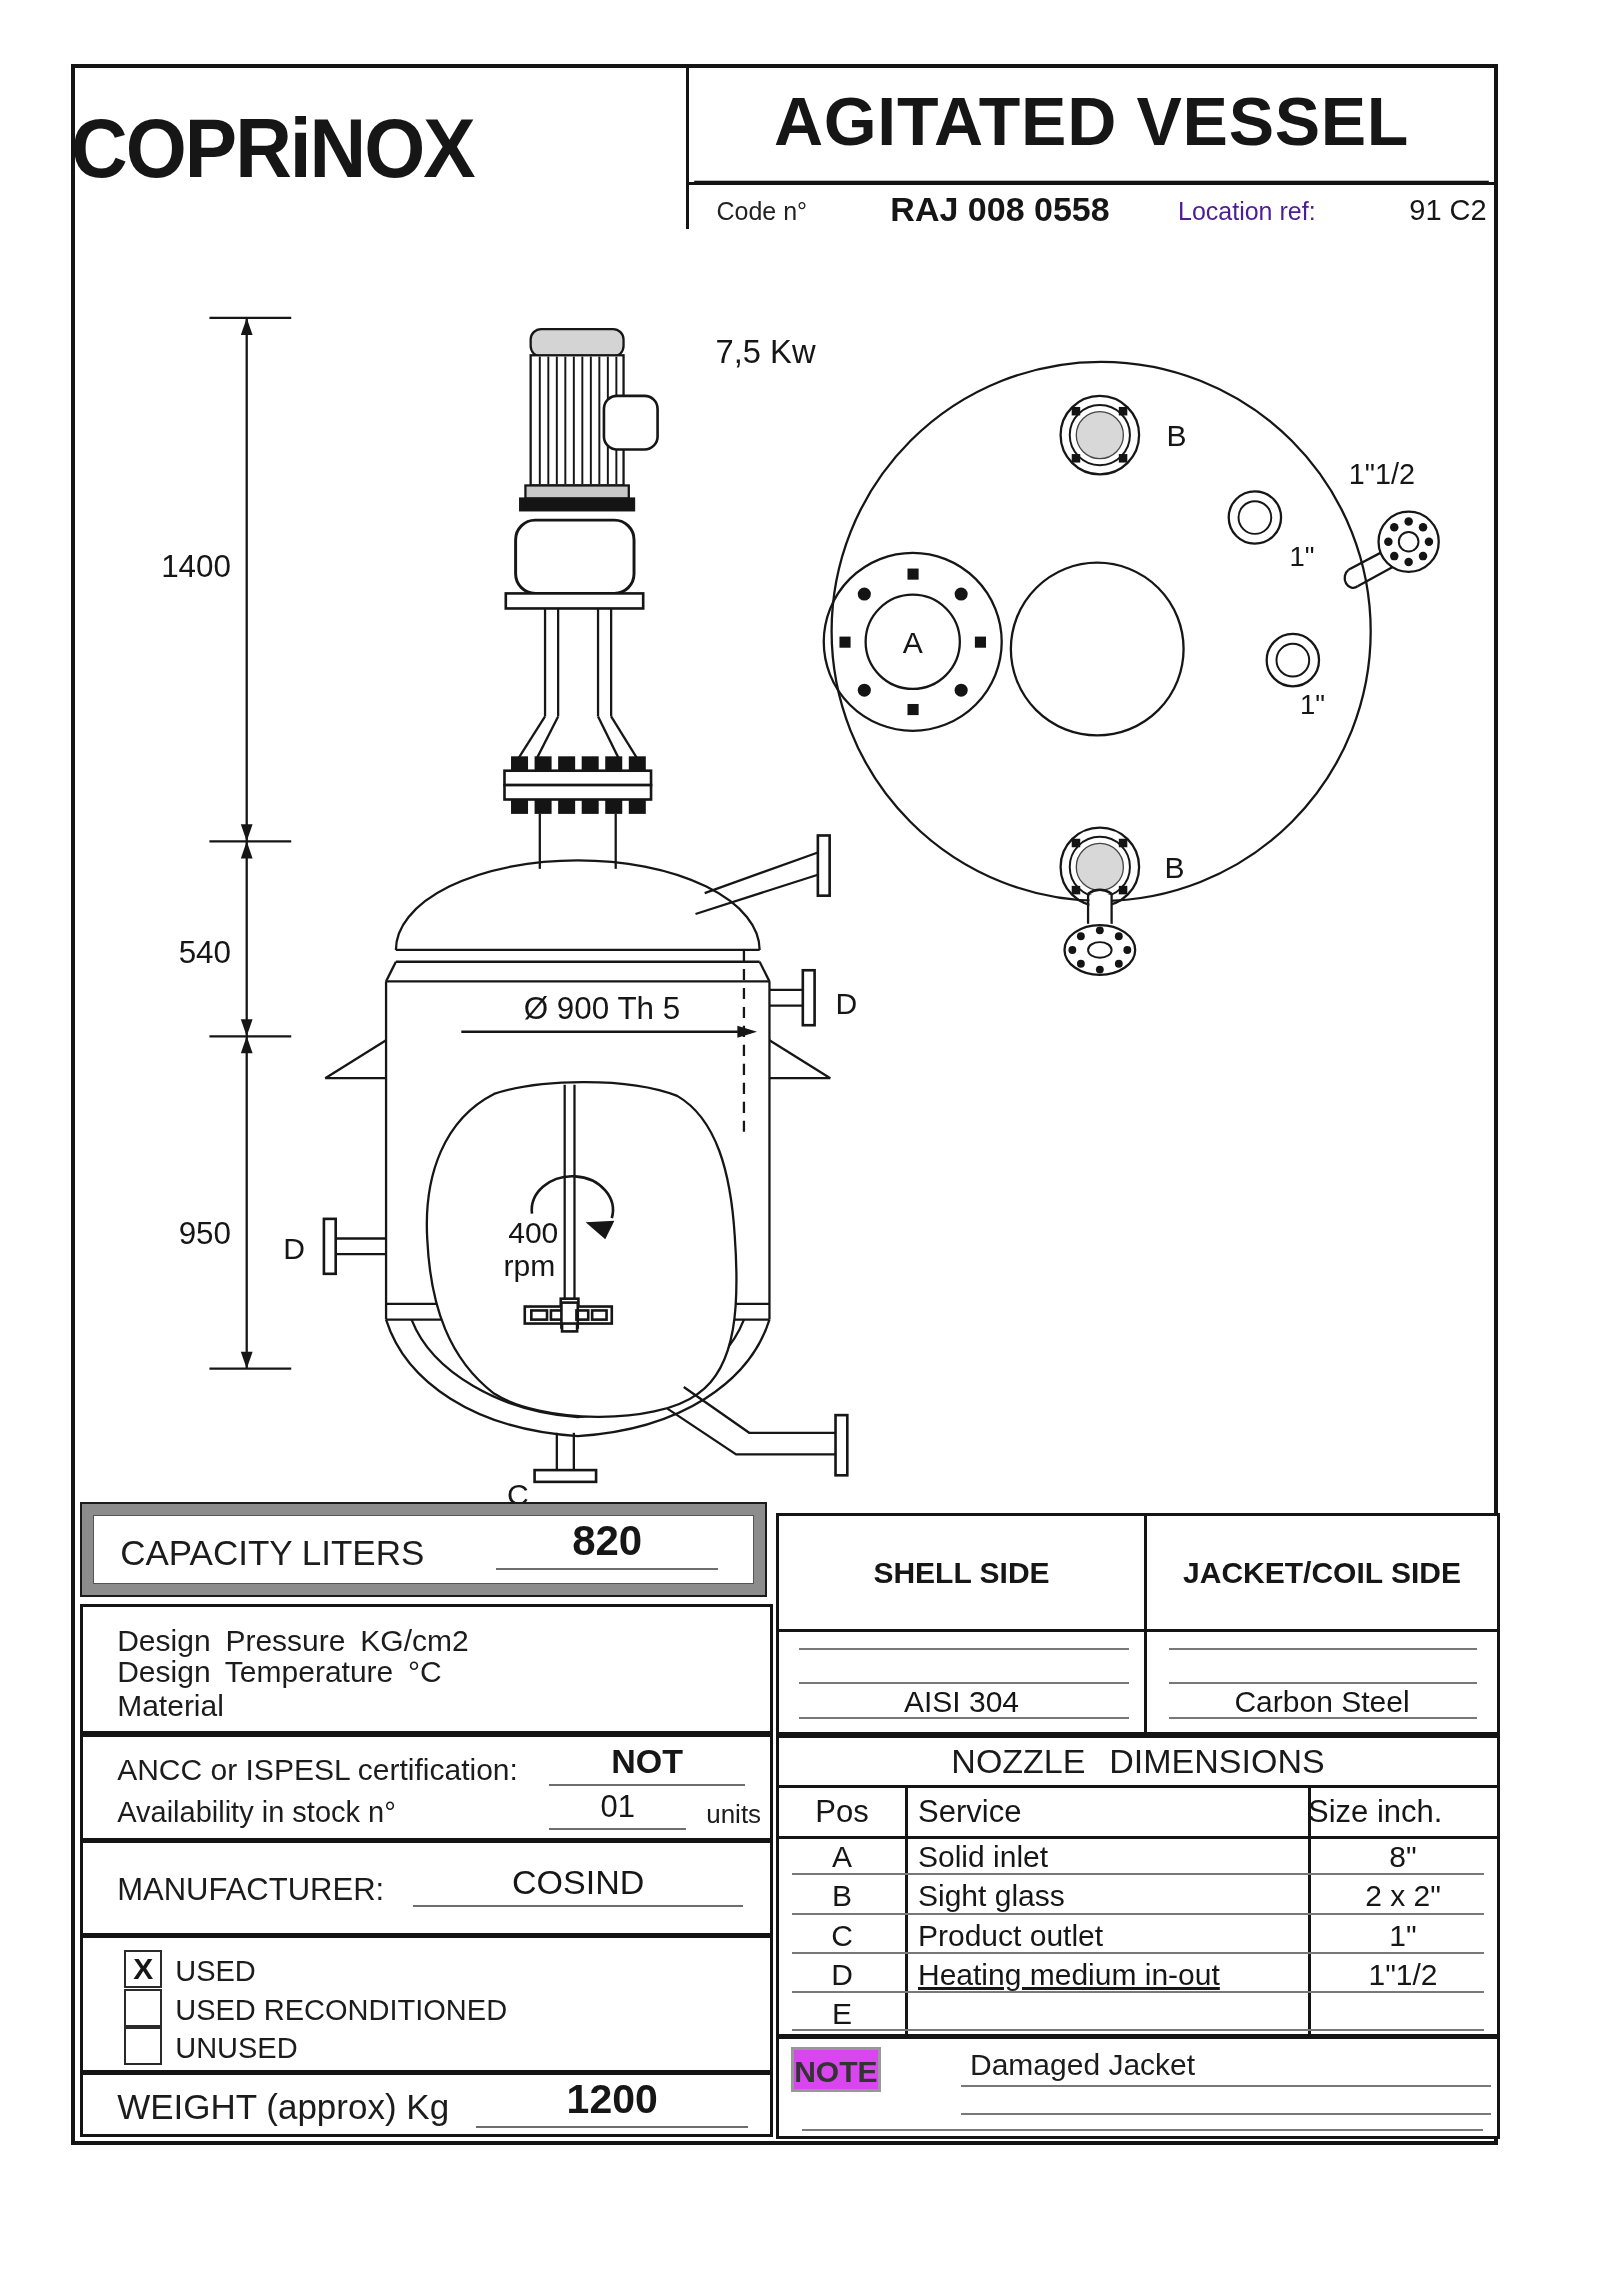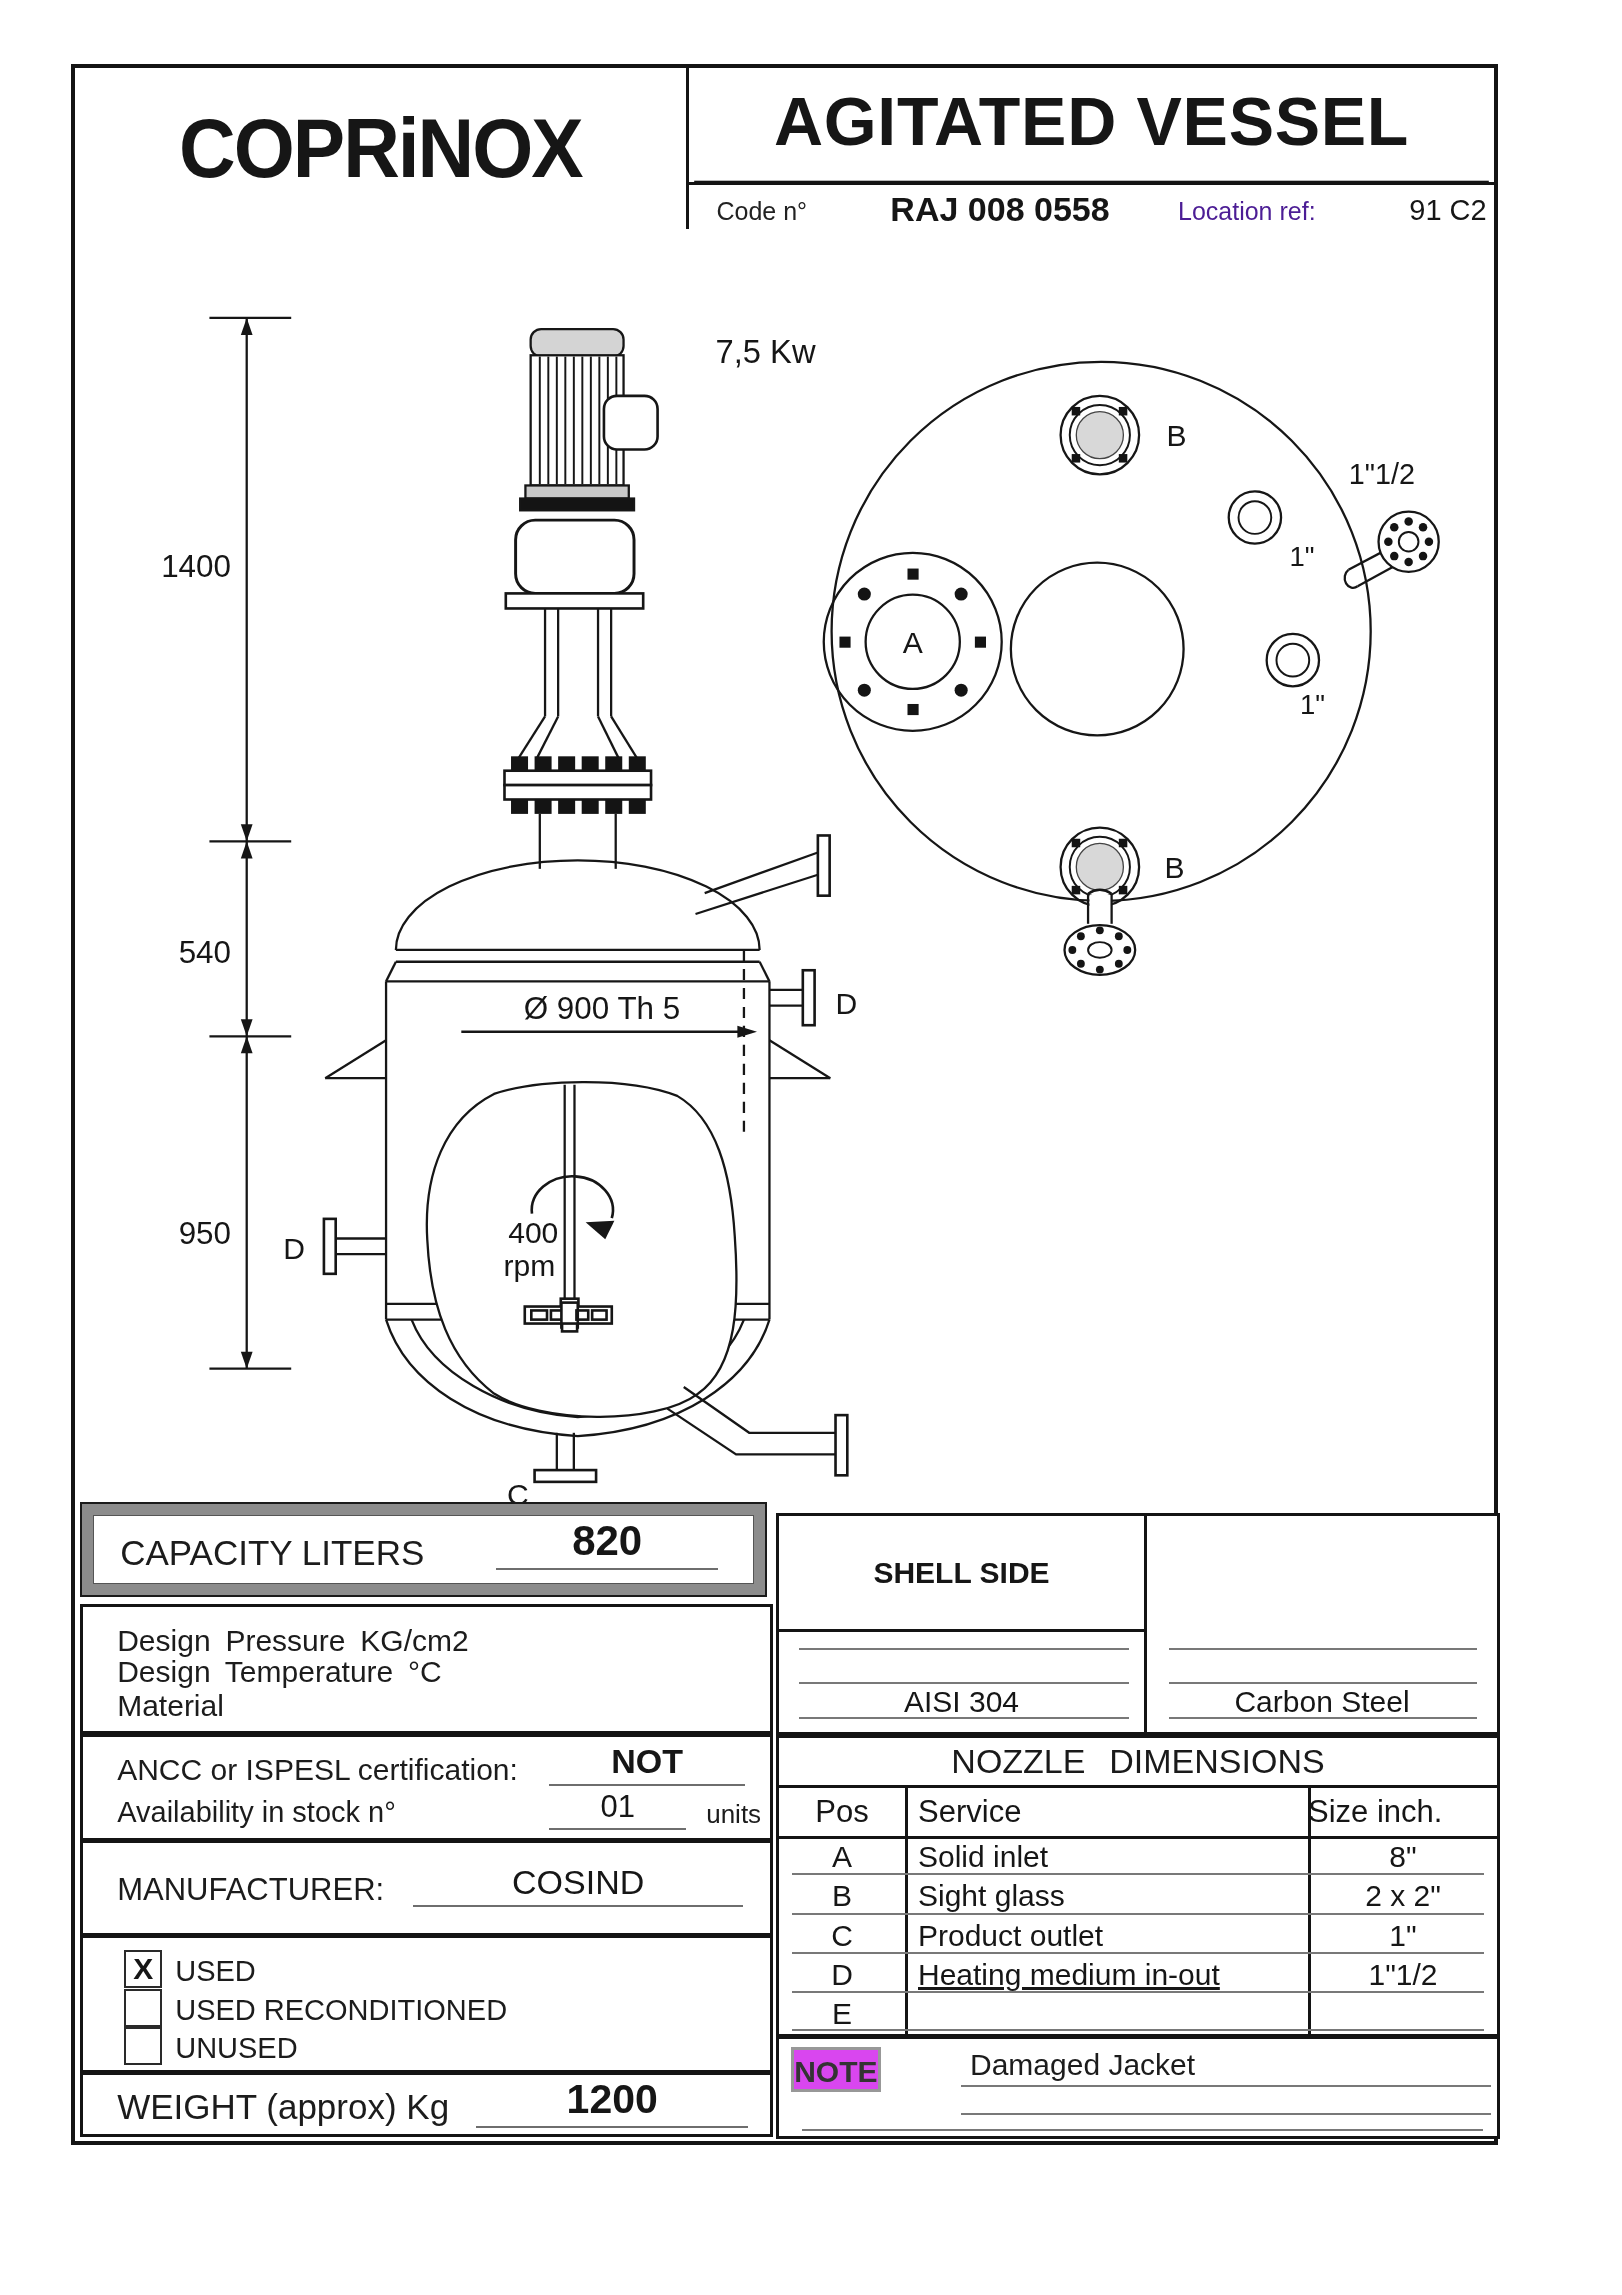--- a/index.html
+++ b/index.html
@@ -2,21 +2,21 @@
 <html style="font-size:10.5px"><head>
 <meta charset="utf-8">
 <style>
   html,body{margin:0;padding:0;background:#e8e8e8;}
   #page{position:relative;width:1622px;height:2295px;background:#fff;
         font-family:"Liberation Sans",sans-serif;color:#161616;overflow:hidden;}
   .frame{position:absolute;left:71px;top:64px;width:1419px;height:2073px;border:4.6px solid #141414;}
   .abs{position:absolute;}
   
   .header{position:absolute;left:0;top:0;right:0;height:161px;display:flex;}
-  .logo-cell{width:611px;border-right:3.9px solid #141414;display:flex;align-items:center;justify-content:center;}
+  .logo-cell{width:611px;border-right:3.9px solid #141414;display:flex;align-items:center;justify-content:flex-start;}
   .logo{font-size:77px;font-weight:900;letter-spacing:-2px;transform:scaleX(1.02) scaleY(1.08);}
   .title-cell{flex:1;position:relative;}
   .title{position:absolute;left:0;right:0;top:14.4px;text-align:center;font-size:68px;font-weight:bold;letter-spacing:0.7px;}
   .code-row{position:absolute;left:0;right:0;bottom:0;height:44px;border-top:3.9px solid #141414;box-shadow:0 -6.5px 0 -5.2px #141414;}
   .code-label{position:absolute;left:27.5px;top:11.8px;font-size:25px;color:#222;}
   .code-value{position:absolute;left:157px;width:308px;top:5.2px;text-align:center;font-size:34px;font-weight:bold;}
   .loc-label{position:absolute;left:489px;top:11.8px;font-size:25px;color:#4c1d95;}
   .loc-value{position:absolute;left:700px;width:118px;top:9.2px;text-align:center;font-size:29px;}
   
   .drawing{position:absolute;left:0;top:161px;width:1419px;height:1281px;}
@@ -357,20 +357,23 @@
 
   <div class="bx" style="left:5.2px;top:2004px;width:687px;height:59px;">
     <span class="lbl" style="left:34px;top:11.8px;font-size:35px;">WEIGHT (approx) Kg</span>
     <span class="ul" style="left:393px;top:1.3px;width:272px;font-size:41px;font-weight:bold;padding-bottom:2.6px;">1200</span>
   </div>
 
   <div class="bx" style="left:701px;top:1445px;width:718px;height:216px;">
     <div class="abs" style="left:0;top:0;width:365px;height:113px;border-right:3.3px solid #141414;border-bottom:3.3px solid #141414;display:flex;align-items:center;justify-content:center;">
       <span style="font-size:30px;font-weight:bold;">SHELL SIDE</span>
     </div>
+    <div class="abs" style="left:368px;top:0;right:0;height:113px;border-bottom:3.3px solid #141414;display:flex;align-items:center;justify-content:center;">
+      <span style="font-size:30px;font-weight:bold;">JACKET/COIL SIDE</span>
+    </div>
     <div class="vline" style="left:365px;top:116px;bottom:0;"></div>
     <div class="hair" style="left:19.6px;top:132px;width:330px;"></div>
     <div class="hair" style="left:390px;top:132px;width:308px;"></div>
     <div class="hair" style="left:19.6px;top:166px;width:330px;"></div>
     <div class="hair" style="left:390px;top:166px;width:308px;"></div>
     <div class="abs" style="left:0;top:169px;width:365px;text-align:center;font-size:30px;">AISI  304</div>
     <div class="abs" style="left:368px;top:169px;right:0;text-align:center;font-size:30px;">Carbon Steel</div>
     <div class="hair" style="left:19.6px;top:201px;width:330px;"></div>
     <div class="hair" style="left:390px;top:201px;width:308px;"></div>
   </div>

